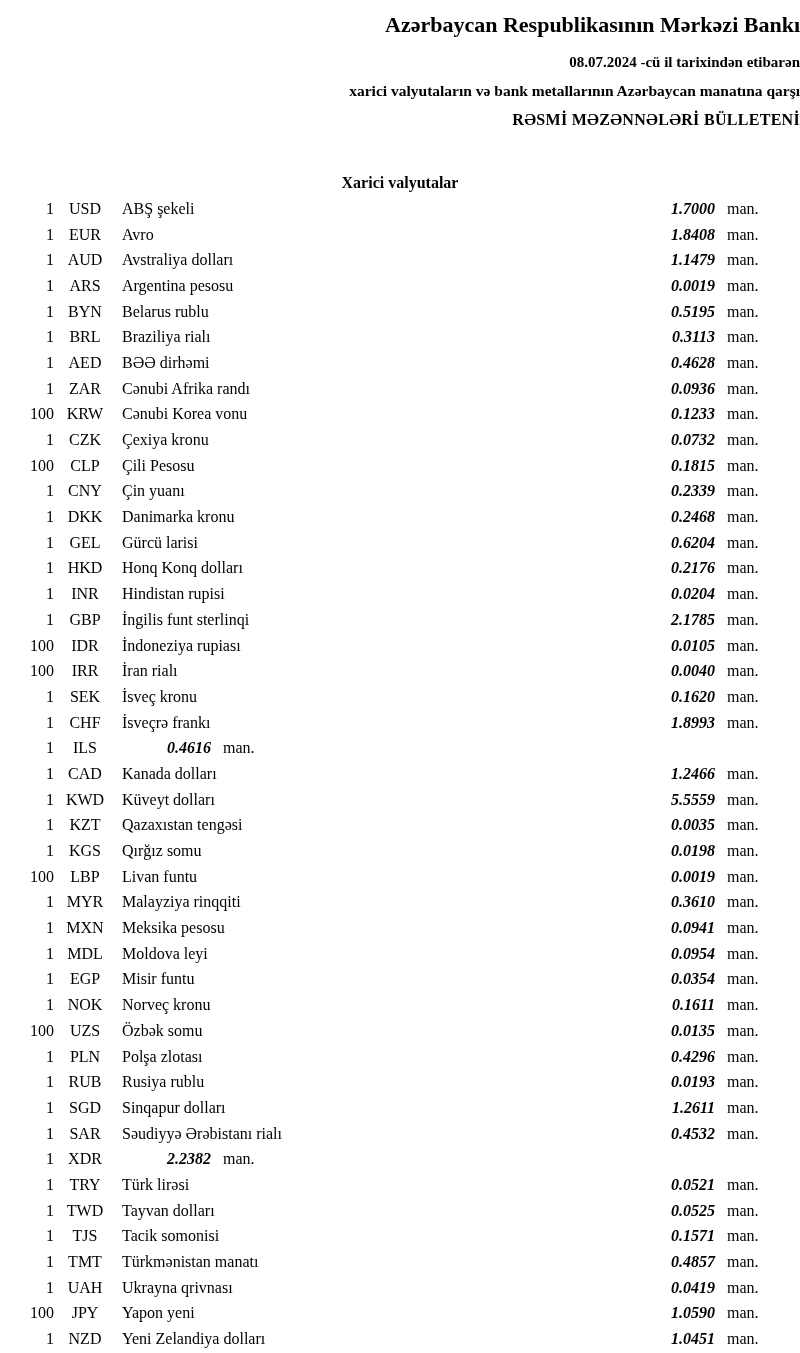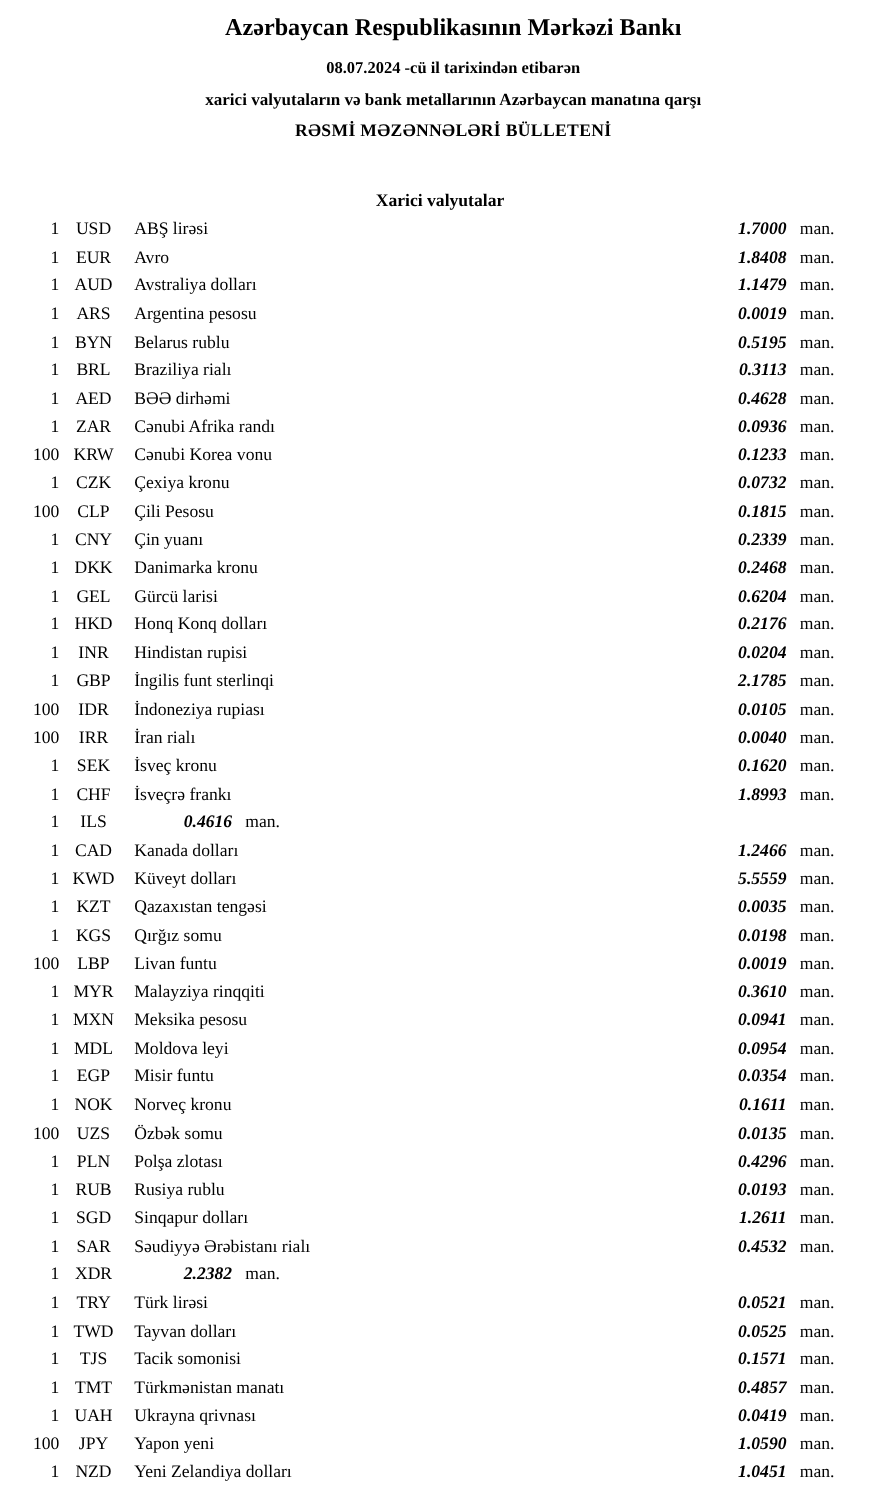--- a/index.html
+++ b/index.html
@@ -10,21 +10,21 @@
     color: #000000;
     font-family: "Liberation Serif", "DejaVu Serif", serif;
   }
   .page {
     width: 800px;
     height: 1353px;
     background: #ffffff;
     overflow: hidden;
   }
   .header {
-    text-align: center;
+    text-align: right;
     padding-top: 8px;
     margin-left: 24px;
   }
   .title {
     font-size: 22px;
     font-weight: bold;
     margin: 4px 0 16px 0;
   }
   .date-line {
     font-size: 15px;
@@ -102,21 +102,21 @@
     <div class="subtitle">xarici valyutaların və bank metallarının Azərbaycan manatına qarşı</div>
     <div class="bulletin">RƏSMİ MƏZƏNNƏLƏRİ BÜLLETENİ</div>
   </div>
 
   <div class="section-title">Xarici valyutalar</div>
 
   <div class="table">
       <div class="row">
         <div class="qty">1</div>
         <div class="code">USD</div>
-        <div class="name">ABŞ lirəsi</div>
+        <div class="name">ABŞ şekeli</div>
         <div class="rate">1.7000</div>
         <div class="unit">man.</div>
       </div>
       <div class="row">
         <div class="qty">1</div>
         <div class="code">EUR</div>
         <div class="name">Avro</div>
         <div class="rate">1.8408</div>
         <div class="unit">man.</div>
       </div>

